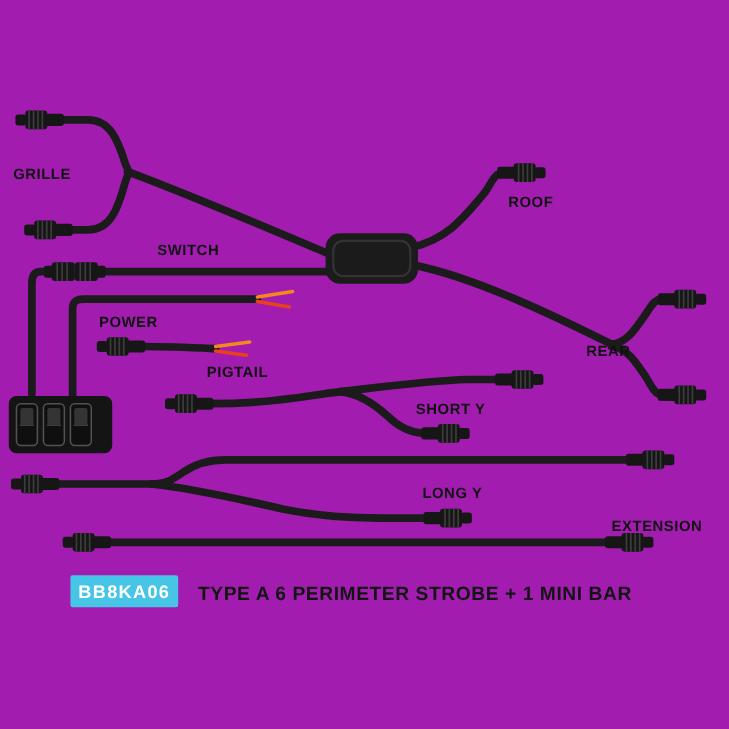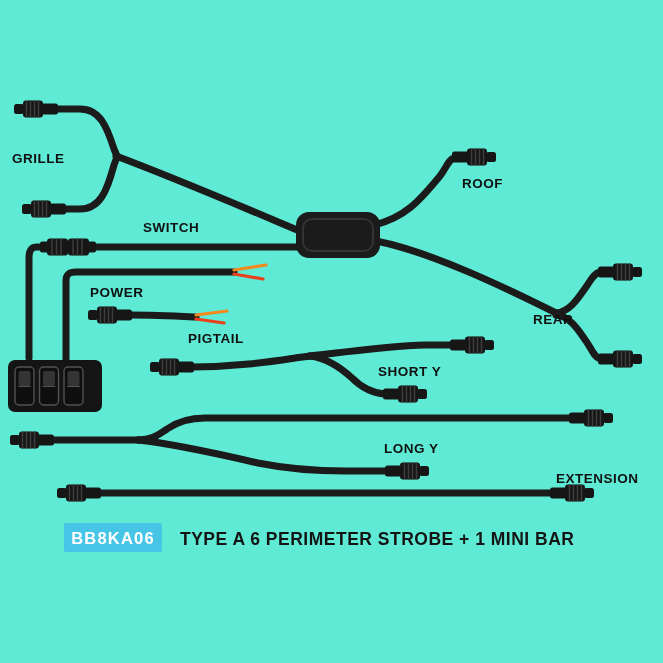--- a/index.html
+++ b/index.html
@@ -1,16 +1,16 @@
 <!DOCTYPE html>
 <html><head>
 <meta charset="utf-8">
 <style>
   html,body{margin:0;padding:0;background:#ffffff;}
-  .stage{position:relative;width:663px;height:663px;background:#5eead4;overflow:hidden;
+  .stage{position:relative;width:663px;height:663px;background:#a21caf;overflow:hidden;
          font-family:"Liberation Sans",sans-serif;}
   svg{display:block;}
   .cable{fill:none;stroke:#1b1b1b;stroke-width:7;stroke-linecap:round;stroke-linejoin:round;}
   .conn{fill:#161616;}
   .strand-o{fill:none;stroke:#f2881e;stroke-width:3.2;stroke-linecap:round;}
   .strand-r{fill:none;stroke:#e8411c;stroke-width:3.2;stroke-linecap:round;}
   .lbl{font-family:"Liberation Sans",sans-serif;font-weight:bold;font-size:13.5px;
        fill:#111111;letter-spacing:0.5px;}
   .badge-txt{font-family:"Liberation Sans",sans-serif;font-weight:bold;font-size:16.5px;
        fill:#ffffff;letter-spacing:1.2px;text-anchor:middle;}

